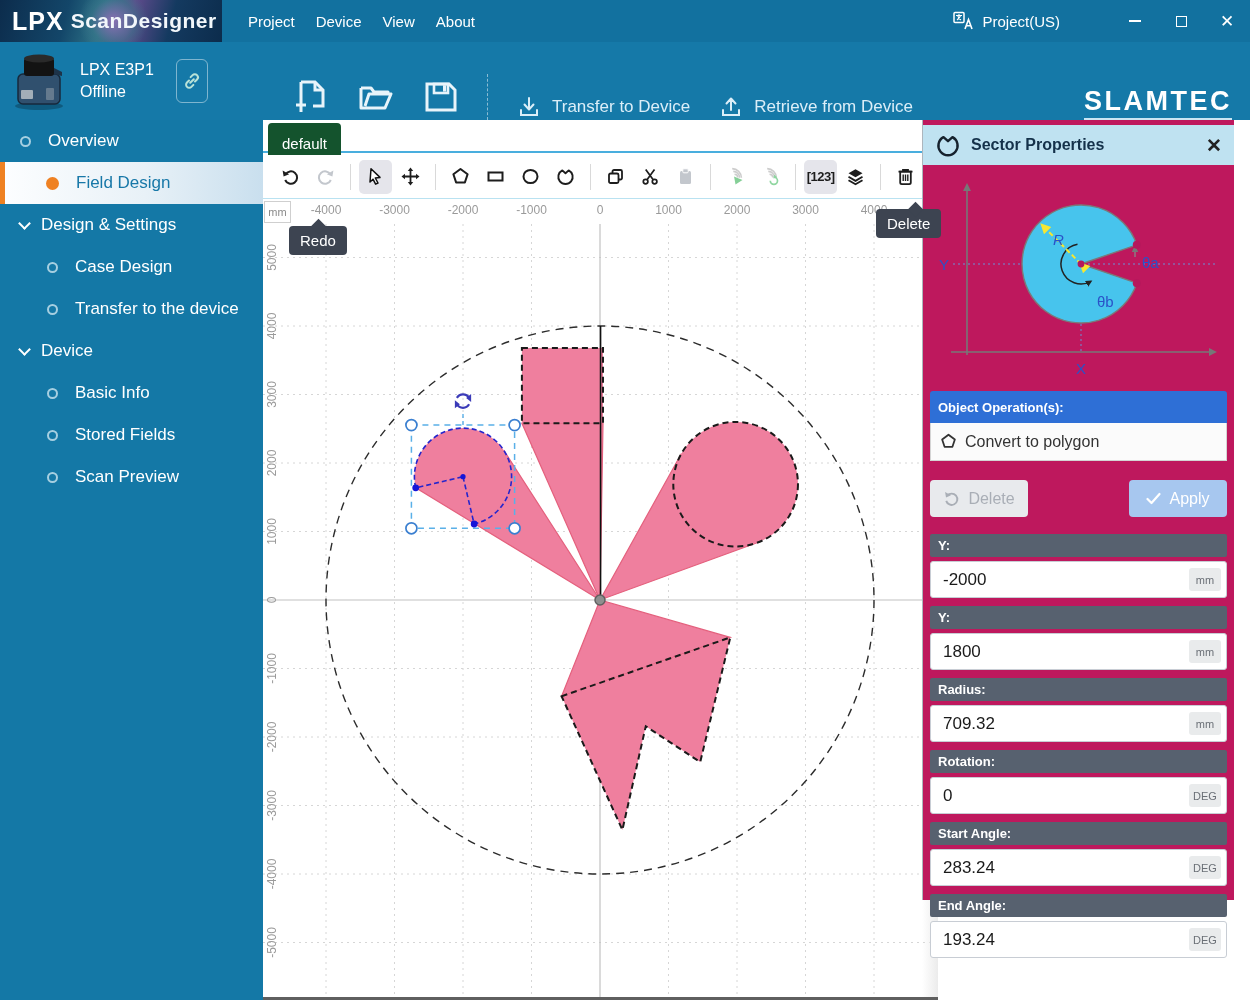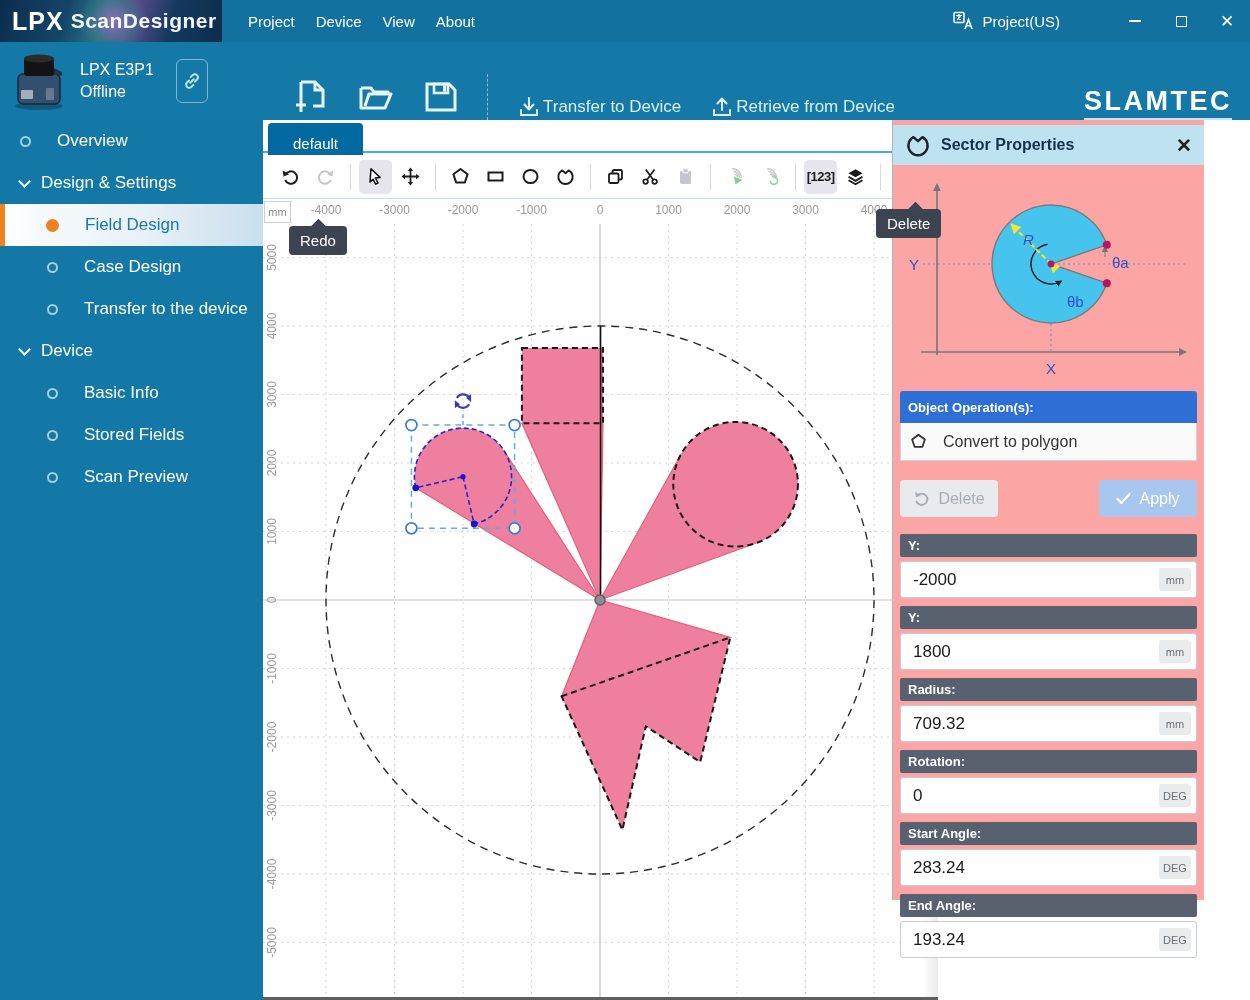--- a/index.html
+++ b/index.html
@@ -24,40 +24,40 @@
   .winbtn .mi { width:12px; height:1.6px; background:#fff; display:inline-block; }
   .winbtn .cl { font-size:17px; line-height:1; }
 
   
   .hdr2 { position:absolute; left:0; top:42px; width:1250px; height:78px; background:#1579a8; display:flex; align-items:flex-end; }
   .devblock { width:263px; height:78px; display:flex; align-items:center; flex-shrink:0; }
   .devtxt { margin-left:10px; color:#fff; font-size:16px; line-height:1.35; }
   .linkbtn { margin-left:22px; width:32px; height:44px; border:1px solid rgba(255,255,255,.45); border-radius:6px; display:flex; align-items:center; justify-content:center; }
   .filebtns { display:flex; align-items:center; gap:28px; margin-left:30px; }
   .hdr-dotsep { border-left:1px dashed rgba(255,255,255,.5); height:46px; margin-left:28px; }
-  .actbtn { display:flex; align-items:center; gap:1px; color:#dbeef8; font-size:17px; margin-left:28px; }
+  .actbtn { display:flex; align-items:center; gap:10px; color:#dbeef8; font-size:17px; margin-left:28px; }
   .brand { margin-left:auto; margin-right:18px; color:#ffffff; font-size:27px; font-weight:bold; letter-spacing:2.5px; border-bottom:2px solid #c9e5f3; padding-bottom:1px; }
 
   
   .sidebar { position:absolute; left:0; top:120px; width:263px; height:880px; background:#1478a6; }
   .sb-item { position:relative; display:flex; align-items:center; height:42px; color:#fff; font-size:17px; cursor:default; }
   .sb-item .chev { width:9px; height:9px; border-left:2.2px solid #fff; border-bottom:2.2px solid #fff; transform:rotate(-45deg); margin-left:20px; margin-top:-4px; }
   .sb-item .ring { width:11px; height:11px; border:2px solid #a6cfe1; border-radius:50%; }
   .sb-item.lvl0 .ring { margin-left:20px; }
   .sb-item.lvl1 .ring { margin-left:47px; }
-  .sb-item .lbl { margin-left:26px; }
+  .sb-item .lbl { margin-left:17px; }
   .sb-item.group .lbl { margin-left:12px; }
   .sb-item.sel { background:linear-gradient(90deg,#fdfeff 0%,#e8f1f7 55%,#c9dfee 100%); color:#1878a8; }
   .sb-item.sel:before { content:""; position:absolute; left:0; top:0; width:5px; height:100%; background:#ef8122; }
   .sb-item.sel .ring { border:none; background:#ef8122; width:13px; height:13px; margin-left:46px; }
 
   
   .canvascol { position:absolute; left:263px; top:120px; width:675px; height:880px; background:#fff; }
   .tabrow { position:absolute; left:0; top:0; width:675px; height:33px; border-bottom:2px solid #49aede; background:#fff; }
-  .tab { position:absolute; left:5px; top:3px; height:40px; padding:0 25px; background:#0369a1; color:#fff; font-size:15px; border-radius:4px 4px 0 0; display:flex; align-items:center; }
+  .tab { position:absolute; left:5px; top:3px; height:40px; padding:0 14px; background:#14532d; color:#fff; font-size:15px; border-radius:4px 4px 0 0; display:flex; align-items:center; }
   .toolbar { position:absolute; left:0; top:35px; width:675px; height:44px; display:flex; align-items:center; padding-left:10px; border-bottom:1px solid #b9e2f1; background:#fff; }
   .tbtn { width:34px; height:34px; margin:0 1px; display:flex; align-items:center; justify-content:center; border-radius:5px; color:#1d1d1d; }
   .tbtn.active { background:#e5e5eb; }
   .tbtn.disabled { color:#c3c7cd; }
   .tbtn svg { display:block; }
   .tsep { width:1px; height:26px; background:#d9d9d9; margin:0 7px; }
   .badge123 { font-size:13px; font-weight:bold; letter-spacing:-.5px; }
   .rulerrow { position:absolute; left:0; top:80px; width:675px; height:24px; background:#fff; }
   .mmbox { position:absolute; left:1px; top:1px; width:27px; height:22px; border:1px solid #cfcfcf; background:#fff; color:#8a8a8a; font-size:11px; display:flex; align-items:center; justify-content:center; }
   .htick { position:absolute; top:3px; width:44px; text-align:center; color:#9a9a9a; font-size:12px; }
@@ -66,27 +66,27 @@
   .plotbottom { position:absolute; left:0; bottom:0; width:675px; height:3px; background:#5f5f5f; }
 
   .tooltip { position:absolute; background:#3d4451; color:#fff; font-size:15px; padding:6px 11px; border-radius:4px; z-index:30; }
   .tooltip:before { content:""; position:absolute; top:-5px; width:11px; height:11px; background:#3d4451; transform:rotate(45deg); }
   .tt-redo { left:26px; top:89px;margin-top:17px; }
   .tt-redo:before { left:24px; }
   .tt-delete { left:613px; top:89px; }
   .tt-delete:before { left:34px; }
 
   
-  .panel { position:absolute; left:892px; top:120px; width:312px; height:780px; background:#fca5a5; border-left:1px solid #adb6bd; }
+  .panel { position:absolute; left:922px; top:120px; width:312px; height:780px; background:#be185d; border-left:1px solid #adb6bd; }
   .p-head { margin-top:5px; height:40px; background:#bfe2f1; display:flex; align-items:center; padding:0 12px; }
   .p-title { color:#14314a; font-size:16px; font-weight:600; margin-left:10px; }
   .p-close { margin-left:auto; color:#222; font-size:19px; font-weight:bold; }
   .p-body { padding:0 7px; }
   .opsbar { margin-top:4px; height:24px; background:#2e6fd6; border-radius:3px 3px 0 0; color:#fff; font-size:13px; font-weight:bold; display:flex; align-items:center; padding:16px 8px; }
-  .convertbtn { height:38px; background:#fbfbfb; border:1px solid #d4d4d4; border-top:none; display:flex; align-items:center; gap:16px; padding:0 9px; font-size:16px; color:#333; }
+  .convertbtn { height:38px; background:#fbfbfb; border:1px solid #d4d4d4; border-top:none; display:flex; align-items:center; gap:8px; padding:0 9px; font-size:16px; color:#333; }
   .btnrow { margin-top:19px; display:flex; justify-content:space-between; }
   .resetbtn { width:98px; height:37px; background:#e8eaed; border-radius:4px; display:flex; align-items:center; justify-content:center; gap:8px; color:#a9aeb6; font-size:16px; }
   .applybtn { width:98px; height:37px; background:#a7c7ef; border-radius:4px; display:flex; align-items:center; justify-content:center; gap:8px; color:#fff; font-size:16px; }
   .fields { margin-top:17px; }
   .fgroup { margin-bottom:8px; }
   .fhead { height:23px; background:#57616f; border-radius:2px; color:#fff; font-size:13px; font-weight:bold; display:flex; align-items:center; padding:0 8px; }
   .finput { margin-top:4px; height:37px; border:1px solid #c8cdd4; border-radius:3px; background:#fff; display:flex; align-items:center; padding:0 5px 0 12px; }
   .fval { font-size:17px; color:#1a1a1a; flex:1; }
   .funit { min-width:32px; height:23px; background:#e9ebec; border-radius:3px; color:#6a6f76; font-size:11px; display:flex; align-items:center; justify-content:center; padding:0 4px; }
 </style>
@@ -191,27 +191,27 @@
       <span>Retrieve from Device</span>
     </div>
     <div class="brand">SLAMTEC</div>
   </div>
 
   <div class="sidebar" id="sidebar">
       <div class="sb-item lvl0">
         <span class="ring"></span>
         <span class="lbl">Overview</span>
       </div>
+      <div class="sb-item lvl1 sel">
+        <span class="ring"></span>
+        <span class="lbl">Field Design</span>
+      </div>
       <div class="sb-item group">
         <span class="chev"></span>
         <span class="lbl">Design &amp; Settings</span>
-      </div>
-      <div class="sb-item lvl1 sel">
-        <span class="ring"></span>
-        <span class="lbl">Field Design</span>
       </div>
       <div class="sb-item lvl1">
         <span class="ring"></span>
         <span class="lbl">Case Design</span>
       </div>
       <div class="sb-item lvl1">
         <span class="ring"></span>
         <span class="lbl">Transfer to the device</span>
       </div>
       <div class="sb-item group">

